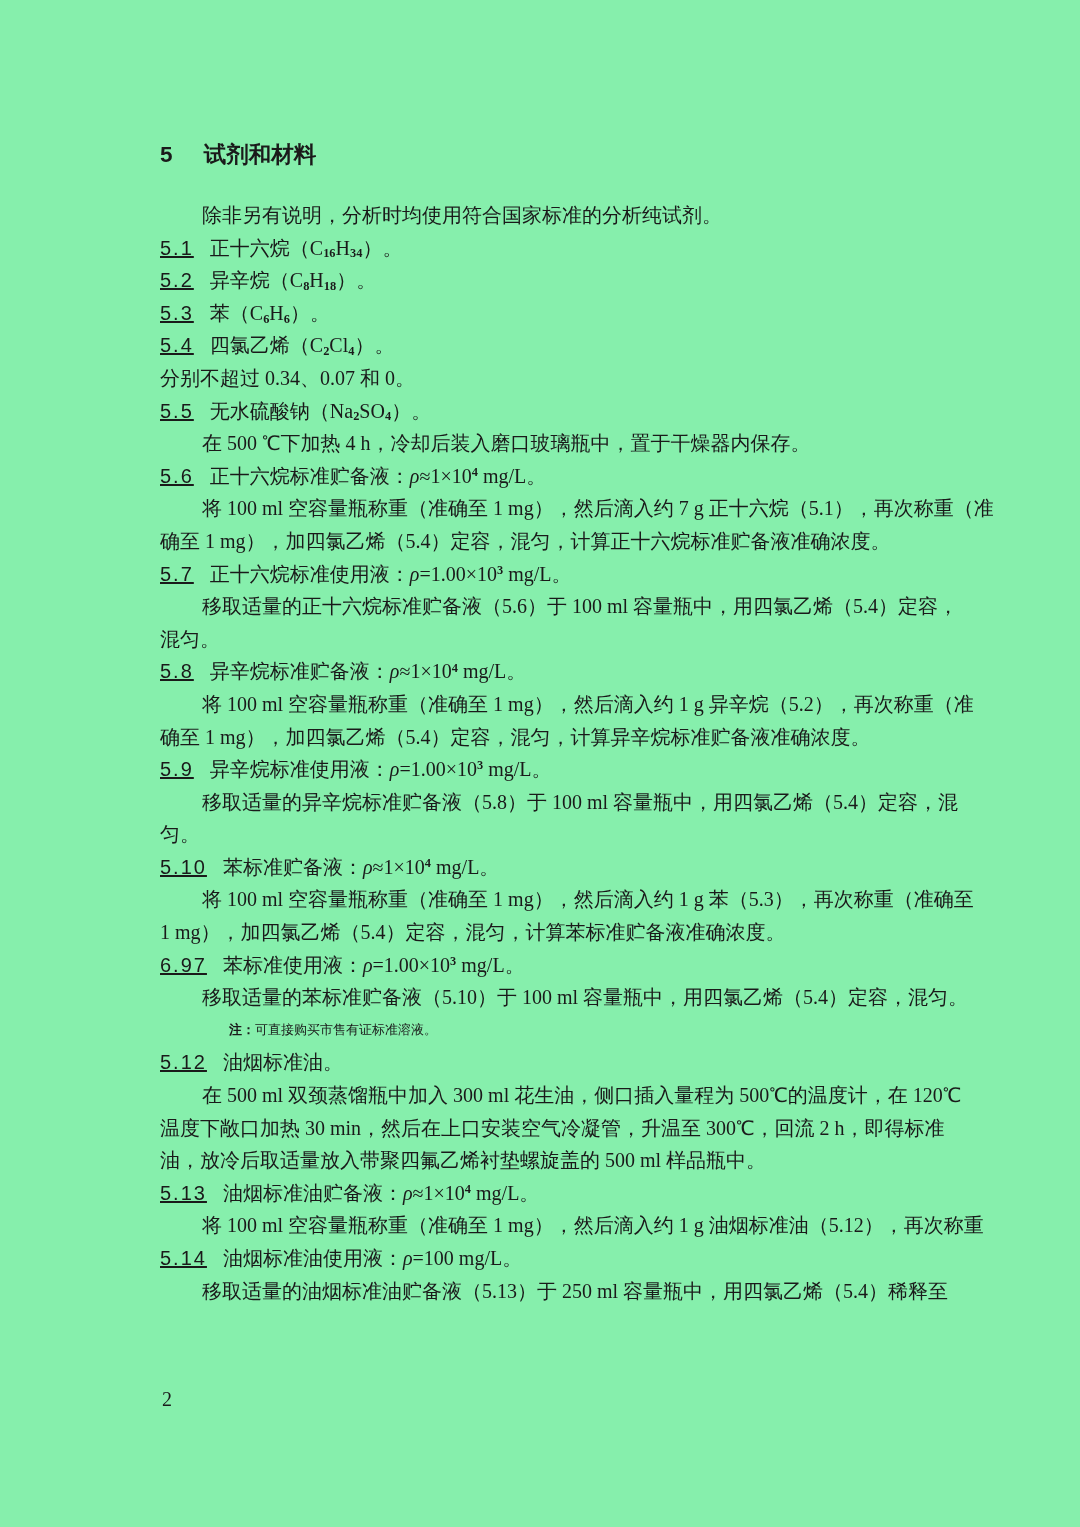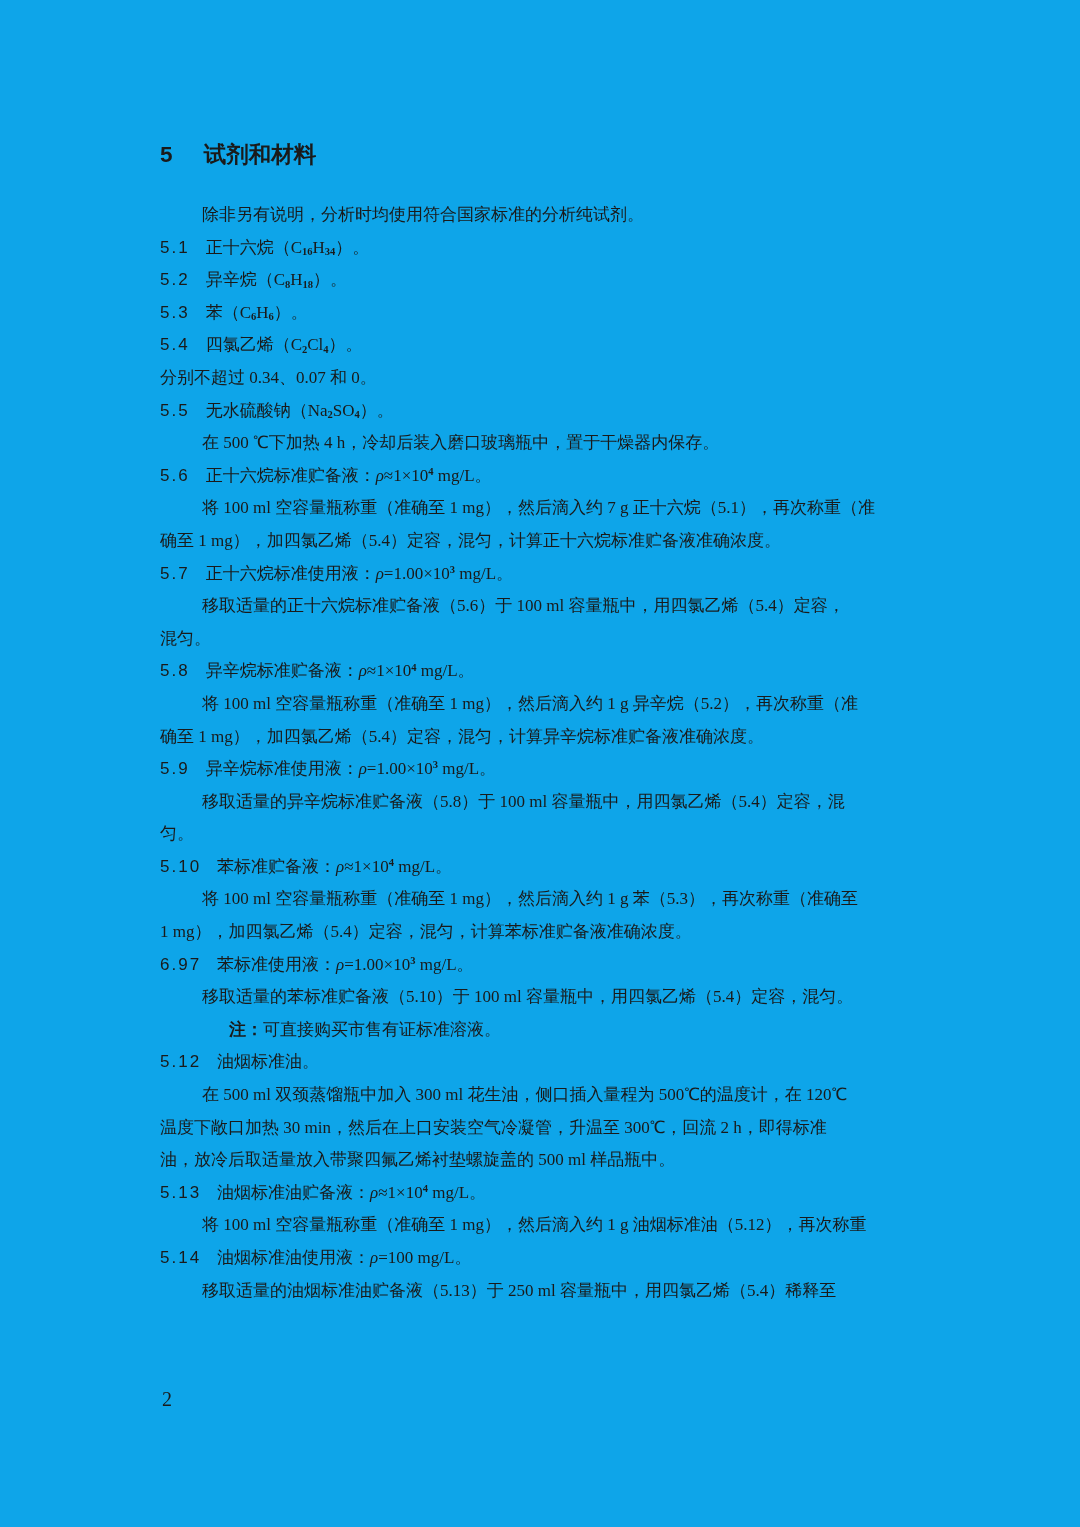--- a/index.html
+++ b/index.html
@@ -5,52 +5,53 @@
   * { margin: 0; padding: 0; box-sizing: border-box; }
   html, body { width: 1080px; height: 1527px; }
   body {
     background: #f2f2f2;
     font-family: "Liberation Serif", serif;
   }
   .page {
     position: absolute;
     left: 0; top: 0;
     width: 1080px; height: 1527px;
-    background: #0ea5e9;
+    background: #86efac;
     color: #1a1a1a;
     overflow: hidden;
   }
   .content {
     position: absolute;
     left: 160px;
     top: 138px;
     width: 790px;
   }
   .line {
-    font-size: 17px;
+    font-size: 20px;
     line-height: 32.6px;
     white-space: nowrap;
     color: #1a1a1a;
   }
   .heading {
     font-family: "Liberation Sans", sans-serif;
     font-weight: bold;
     font-size: 22.5px;
     line-height: 33px;
     margin-bottom: 28px;
   }
   .heading .h-num { margin-right: 25px; }
   .clause .num {
     font-family: "Liberation Sans", sans-serif;
     letter-spacing: 2px;
     margin-right: 16px;
+    text-decoration: underline;
   }
   .para-first { text-indent: 42px; }
   .note {
-    font-size: 17px;
+    font-size: 13px;
     padding-left: 69px;
   }
   .note .bd { font-weight: bold; }
   .it { font-style: italic; }
   .line sub, .line sup {
     font-size: 0.62em;
     line-height: 0;
     font-weight: bold;
   }
   .line sub { vertical-align: baseline; position: relative; top: 0.22em; }

